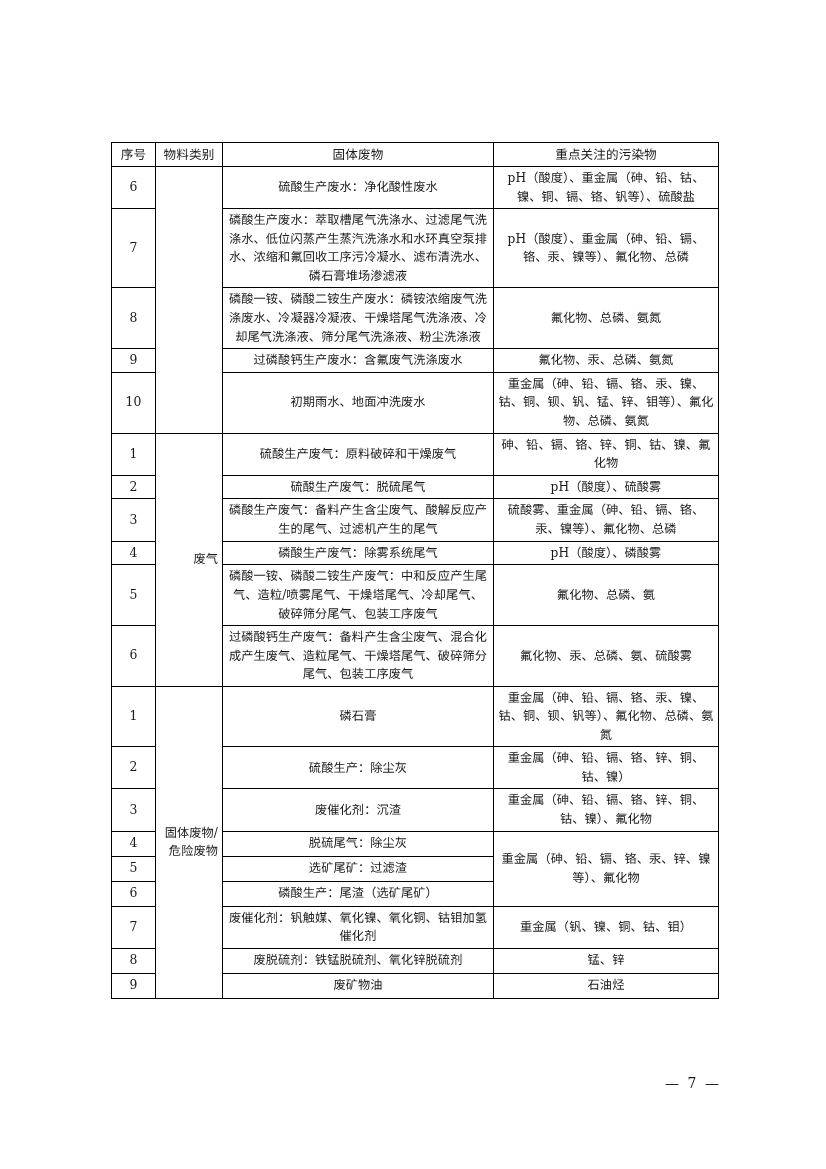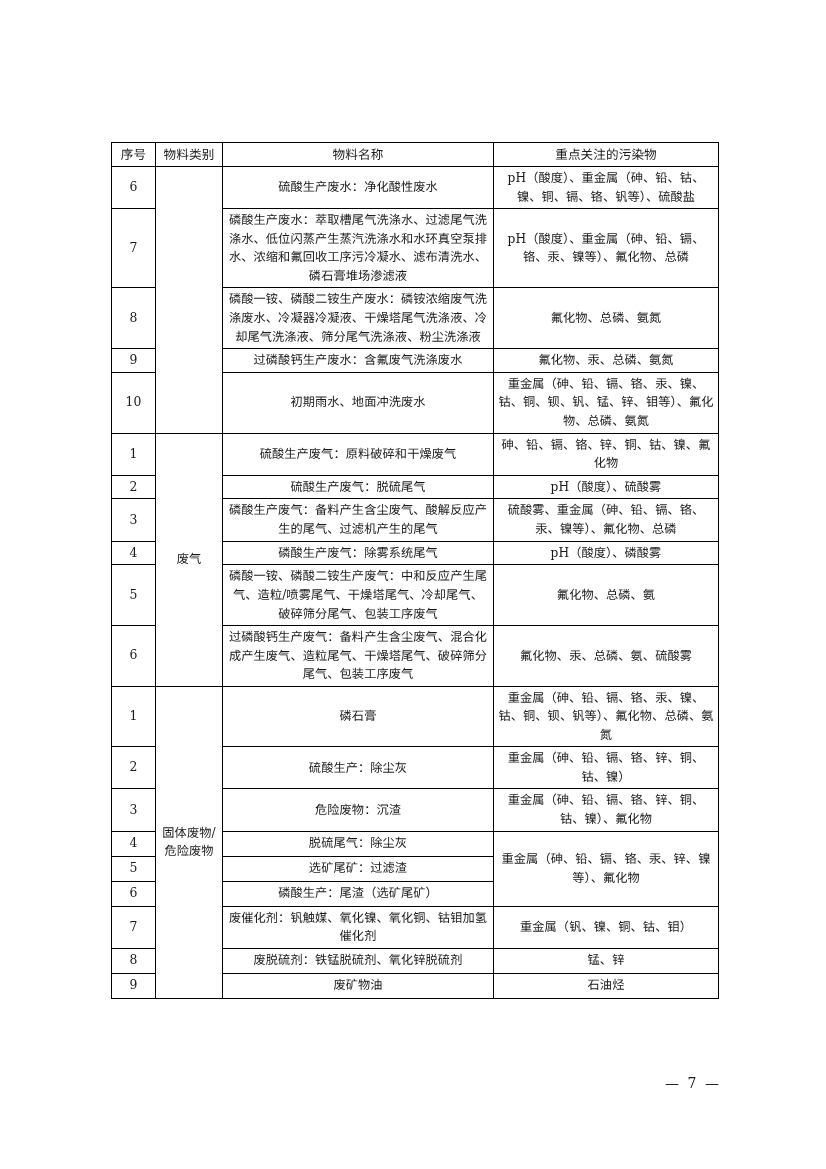--- a/index.html
+++ b/index.html
@@ -66,21 +66,21 @@
   }
 
   td.seq {
     text-align: center;
     font-size: 12.4px;
     font-family: "DejaVu Serif", "Liberation Serif", serif;
     padding: 2px 1px;
   }
 
   td.cat {
-    text-align: center;
+    text-align: right;
     letter-spacing: 0.3px;
   }
 
   td.name {
     text-align: center;
     padding-left: 5px;
     padding-right: 3px;
   }
 
   td.poll {
@@ -116,21 +116,21 @@
       <colgroup>
         <col class="c-seq">
         <col class="c-cat">
         <col class="c-name">
         <col class="c-poll">
       </colgroup>
       <thead>
         <tr>
           <th class="hdr">序号</th>
           <th class="hdr">物料类别</th>
-          <th class="hdr">物料名称</th>
+          <th class="hdr">固体废物</th>
           <th class="hdr">重点关注的污染物</th>
         </tr>
       </thead>
       <tbody>
 
         <tr>
           <td class="seq">6</td>
           <td class="cat" rowspan="5"></td>
           <td class="name">硫酸生产废水：净化酸性废水</td>
           <td class="poll">pH（酸度）、重金属（砷、铅、钴、镍、铜、镉、铬、钒等）、硫酸盐</td>
@@ -197,21 +197,21 @@
           <td class="name">磷石膏</td>
           <td class="poll">重金属（砷、铅、镉、铬、汞、镍、钴、铜、钡、钒等）、氟化物、总磷、氨氮</td>
         </tr>
         <tr>
           <td class="seq">2</td>
           <td class="name">硫酸生产：除尘灰</td>
           <td class="poll">重金属（砷、铅、镉、铬、锌、铜、钴、镍）</td>
         </tr>
         <tr>
           <td class="seq">3</td>
-          <td class="name">危险废物：沉渣</td>
+          <td class="name">废催化剂：沉渣</td>
           <td class="poll">重金属（砷、铅、镉、铬、锌、铜、钴、镍）、氟化物</td>
         </tr>
         <tr>
           <td class="seq tall-2">4</td>
           <td class="name">脱硫尾气：除尘灰</td>
           <td class="poll" rowspan="3">重金属（砷、铅、镉、铬、汞、锌、镍等）、氟化物</td>
         </tr>
         <tr>
           <td class="seq tall-2">5</td>
           <td class="name">选矿尾矿：过滤渣</td>

